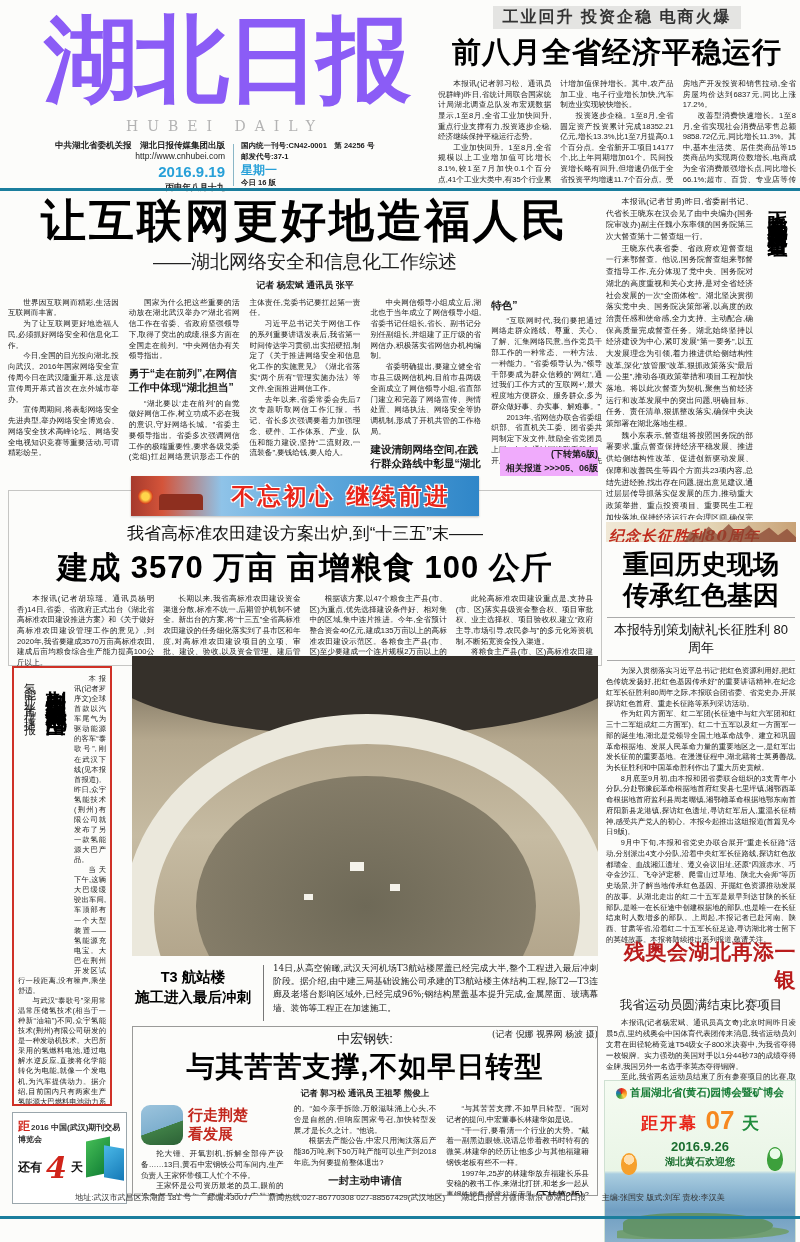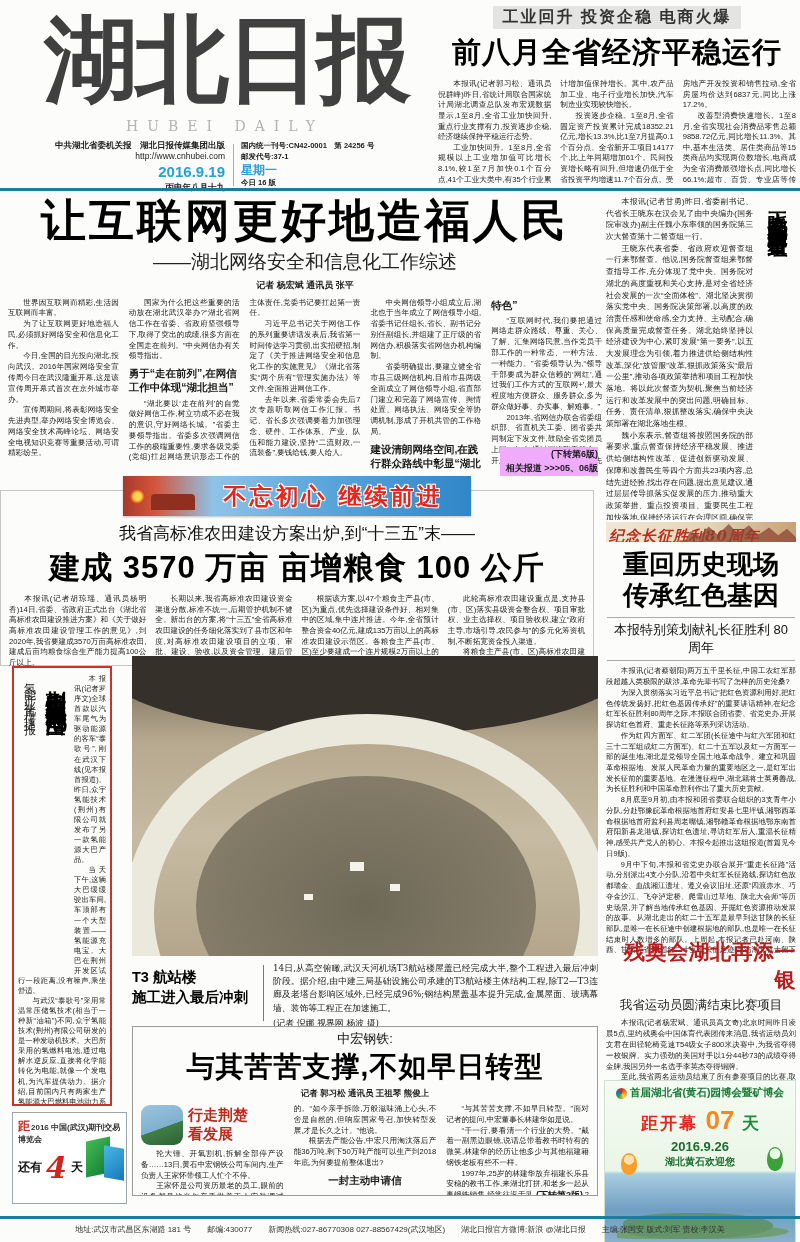--- a/index.html
+++ b/index.html
@@ -1,20 +1,20 @@
 <!DOCTYPE html>
 <html><head>
 <meta charset="utf-8">
 <style>
   * { margin:0; padding:0; box-sizing:border-box; }
   body { background:#888; font-family:"Liberation Sans", sans-serif; }
   .page { position:relative; width:800px; height:1242px; background:#fcfcfa; margin:0 auto; overflow:hidden; color:#1a1a1a; }
 
   
-  .mast-title { position:absolute; left:26px; top:10px; width:400px; font-family:"DejaVu Serif", serif; font-weight:900; font-size:94px; line-height:1.05; color:#404040; letter-spacing:-3px; text-align:center; }
+  .mast-title { position:absolute; left:26px; top:10px; width:400px; font-family:"DejaVu Serif", serif; font-weight:900; font-size:94px; line-height:1.05; color:#8b5cf6; letter-spacing:-3px; text-align:center; }
   .mast-en { position:absolute; left:30px; top:118px; width:390px; text-align:center; font-family:"DejaVu Serif", serif; font-size:14px; letter-spacing:9px; color:#b3b3b3; }
   .mast-left { position:absolute; left:50px; top:140px; width:175px; text-align:right; }
   .mast-org, .mast-url, .mast-lunar { font-size:8.5px; color:#222; line-height:1.35; font-weight:bold;text-align:right; }
   .mast-url { font-weight:normal; }
   .mast-date { font-size:15px; font-weight:900; color:#27a0d8; line-height:1.25; }
   .mast-div { position:absolute; left:233px; top:144px; width:1px; height:42px; background:#8ab6c6; }
   .mast-right { position:absolute; left:241px; top:141px; width:140px; }
   .mast-serial, .mast-postal, .mast-pages { font-size:7.5px; color:#222; line-height:1.45; font-weight:bold; }
   .mast-weekday { font-size:12px; font-weight:900; color:#27a0d8; line-height:1.3; }
 
@@ -39,21 +39,21 @@
   .int-notes { position:absolute; right:4px; bottom:0; text-align:right; font-size:9px; font-weight:900; background:#f0abfc; padding-left:6px; }
   .int-notes div { line-height:1.6; }
 
   
   .wang { position:absolute; left:606px; top:196px; width:190px; height:324px; display:flex; gap:7px; }
   .wang-body { flex:1; overflow:hidden; font-size:7.8px; line-height:1.5; text-align:justify; }
   .wang-body p { margin:0; text-indent:2em; }
   .wang-head { width:36px; writing-mode:vertical-rl; font-size:20px; font-weight:900; letter-spacing:2px; line-height:36px; color:#000; }
 
   
-  .farm { position:absolute; left:0; top:490px; width:594px; height:176px; border:1px solid #c6c6c4; }
+  .farm { position:absolute; left:8px; top:490px; width:594px; height:176px; border:1px solid #c6c6c4; }
   .farm-banner { position:absolute; left:50%; transform:translateX(-50%); top:-15px; width:348px; height:40px; background:linear-gradient(90deg,#a63a2c 0%,#d4543a 9%,#8fc3e8 26%,#5ea8dc 55%,#2f86c8 100%); display:flex; align-items:center; box-shadow:0 1px 2px rgba(0,0,0,.25); }
   .b-emblem { width:15px; height:15px; border-radius:50%; background:radial-gradient(circle,#ffd54a 35%,#d02415 75%); margin-left:7px; flex:none; }
   .b-tam { width:44px; height:16px; background:#8e2f1f; border-radius:4px 4px 0 0; margin:12px 0 0 6px; flex:none; }
   .farm-banner .b-text { flex:1; text-align:center; font-family:"DejaVu Serif", serif; font-size:23px; font-weight:900; color:#e8251a; letter-spacing:3px; text-shadow:-1px -1px 0 #fff,1px -1px 0 #fff,-1px 1px 0 #fff,1px 1px 0 #fff; }
   .farm-kicker { margin-top:31px; text-align:center; font-size:17px; color:#111; }
   .farm-head { text-align:center; font-size:31px; font-weight:900; letter-spacing:1px; margin:2px 0 5px; color:#000; }
   .farm-body { position:relative; margin:0 8px; height:88px; overflow:hidden; columns:4; column-gap:9px; column-fill:auto; font-size:7.6px; line-height:1.4; text-align:justify; }
   .farm-note { position:absolute; right:10px; bottom:4px; font-size:8.5px; font-weight:900; background:#fff; padding-left:5px; }
 
   
@@ -66,24 +66,24 @@
 
   
   .photo { position:absolute; left:132px; top:656px; width:466px; height:300px; overflow:hidden; background:linear-gradient(180deg,#554f3f 0%,#8a7f6a 12%,#b5a88e 28%,#c6bba2 60%,#b3a68c 100%); }
   .ph-horizon { position:absolute; left:-40px; top:-78px; width:546px; height:158px; background:#35302a; border-radius:0 0 55% 55%; }
   .ph-inner { position:absolute; left:64px; top:120px; width:340px; height:260px; border-radius:50%; background:radial-gradient(ellipse at center,#6e6957 0%,#81796533 70%), #857d69; }
   .ph-ring { position:absolute; left:-8px; top:58px; width:486px; height:400px; border:30px solid #ebe8dc; border-radius:50%; }
   .ph-spec { position:absolute; background:#f4f2ea; }
 
   
   .caption { position:absolute; left:132px; top:962px; width:466px; display:flex; gap:9px; }
-  .cap-title { width:122px; font-size:14.5px; font-weight:900; line-height:1.4; padding-top:5px; color:#000; }
+  .cap-title { width:122px; text-align:center; font-size:14.5px; font-weight:900; line-height:1.4; padding-top:5px; color:#000; }
   .cap-vr { width:1px; background:#777; height:56px; margin-top:3px; flex:none; }
   .cap-main { flex:1; font-family:"DejaVu Serif", serif; font-size:8.8px; line-height:1.5; text-align:justify; color:#222; }
-  .cap-credit { text-align:left; margin-top:2px; }
+  .cap-credit { text-align:right; margin-top:13px; }
 
   
   .zh { position:absolute; left:132px; top:1026px; width:466px; height:170px; border:1px solid #9a9a98; padding:3px 8px; overflow:hidden; }
   .zh-kicker { text-align:center; font-size:13px; color:#111; }
   .zh-head { text-align:center; font-size:28px; font-weight:900; letter-spacing:1px; margin:0 0 2px; color:#000; }
   .zh-byline { text-align:center; font-size:8.5px; font-weight:bold; color:#222; margin-bottom:4px; }
   .zh-body { position:relative; height:100px; overflow:hidden; columns:3; column-gap:10px; column-fill:auto; font-size:7.6px; line-height:1.42; text-align:justify; }
   .zh-badge { display:flex; gap:5px; align-items:center; margin:1px 0 4px; break-inside:avoid; }
   .zh-badge-img { width:42px; height:40px; border-radius:9px; flex:none; background:linear-gradient(160deg,#9cc4dd 0%,#7fb0cf 55%,#3f7f46 56%,#2c6136 100%); }
   .zh-badge-txt { font-family:"DejaVu Serif", serif; font-weight:900; font-size:15px; line-height:1.25; color:#c2271d; }
@@ -128,21 +128,21 @@
   .ad-count .c2 { font-size:26px; font-weight:900; color:#f6881f; margin:0 3px; }
   .ad-count .c3 { font-size:17px; font-weight:900; color:#1f8c3c; }
   .ad-date { text-align:center; font-size:13px; font-weight:900; color:#1b6e2f; margin-top:3px; }
   .ad-welcome { text-align:center; font-size:10px; font-weight:bold; color:#1b6e2f; margin-top:1px; }
   .mascot { position:absolute; border-radius:50% 50% 45% 45%; }
   .mascot-l { left:16px; top:72px; width:16px; height:22px; background:radial-gradient(circle at 50% 30%,#ffdfae 28%,#f6a02c 30%); }
   .mascot-r { right:12px; top:66px; width:16px; height:24px; background:radial-gradient(circle at 50% 28%,#eafbe8 26%,#3da03c 30%); }
   .ad-island { position:absolute; left:18px; bottom:8px; width:150px; height:26px; background:#5d8f52; border-radius:45% 55% 60% 40%; opacity:.8; box-shadow:22px 6px 0 -6px #6d9c5e, -14px 8px 0 -8px #6d9c5e; }
 
   
-  .footer-text { position:absolute; left:0; top:1224px; width:800px; display:flex; justify-content:center; gap:16px; font-size:8px; color:#333; }
+  .footer-text { position:absolute; left:0; top:1192px; width:800px; display:flex; justify-content:center; gap:16px; font-size:8px; color:#333; }
 </style>
 </head>
 <body>
 
 <div class="page">
 
   <div class="mast-title">湖北日报</div>
   <div class="mast-en">HUBEI DAILY</div>
   <div class="mast-left">
     <div class="mast-org">中共湖北省委机关报　湖北日报传媒集团出版</div>
@@ -306,21 +306,20 @@
     <div class="rg-banner">
       <div class="rg-banner-txt">纪念长征胜利80周年</div>
       <div class="rg-soldiers"></div>
     </div>
     <div class="rg-head">
       <div>重回历史现场</div>
       <div>传承红色基因</div>
     </div>
     <div class="rg-sub">本报特别策划献礼长征胜利 80 周年</div>
     <div class="rg-body">
-        <p>本报讯(记者蔡朝阳)两万五千里长征,中国工农红军那段超越人类极限的跋涉,革命先辈书写了怎样的历史沧桑?</p>
         <p>为深入贯彻落实习近平总书记“把红色资源利用好,把红色传统发扬好,把红色基因传承好”的重要讲话精神,在纪念红军长征胜利80周年之际,本报联合团省委、省党史办,开展探访红色首府、重走长征路等系列采访活动。</p>
         <p>作为红四方面军、红二军团(长征途中与红六军团和红三十二军组成红二方面军)、红二十五军以及红一方面军一部的诞生地,湖北是党领导全国土地革命战争、建立和巩固革命根据地、发展人民革命力量的重要地区之一,是红军出发长征前的重要基地。在漫漫征程中,湖北籍将士英勇善战,为长征胜利和中国革命胜利作出了重大历史贡献。</p>
         <p>8月底至9月初,由本报和团省委联合组织的3支青年小分队,分赴鄂豫皖革命根据地首府红安县七里坪镇,湘鄂西革命根据地首府监利县周老嘴镇,湘鄂赣革命根据地鄂东南首府阳新县龙港镇,探访红色遗址,寻访红军后人,重温长征精神,感受共产党人的初心。本报今起推出这组报道(首篇见今日9版)。</p>
         <p>9月中下旬,本报和省党史办联合展开“重走长征路”活动,分别派出4支小分队,沿着中央红军长征路线,探访红色故都瑞金、血战湘江遗址、遵义会议旧址,还原“四渡赤水、巧夺金沙江、飞夺泸定桥、爬雪山过草地、陕北大会师”等历史场景,并了解当地传承红色基因、开掘红色资源推动发展的故事。从湖北走出的红二十五军是最早到达甘陕的长征部队,是唯一在长征途中创建根据地的部队,也是唯一在长征结束时人数增多的部队。上周起,本报记者已赴河南、陕西、甘肃等省,沿着红二十五军长征足迹,寻访湖北将士留下的英雄故事。本报将陆续推出系列报道,敬请关注。</p>
       </div>
   </div>
 
   <div class="para">
     <div class="para-head">残奥会湖北再添一银</div>
     <div class="para-sub">我省运动员圆满结束比赛项目</div>

